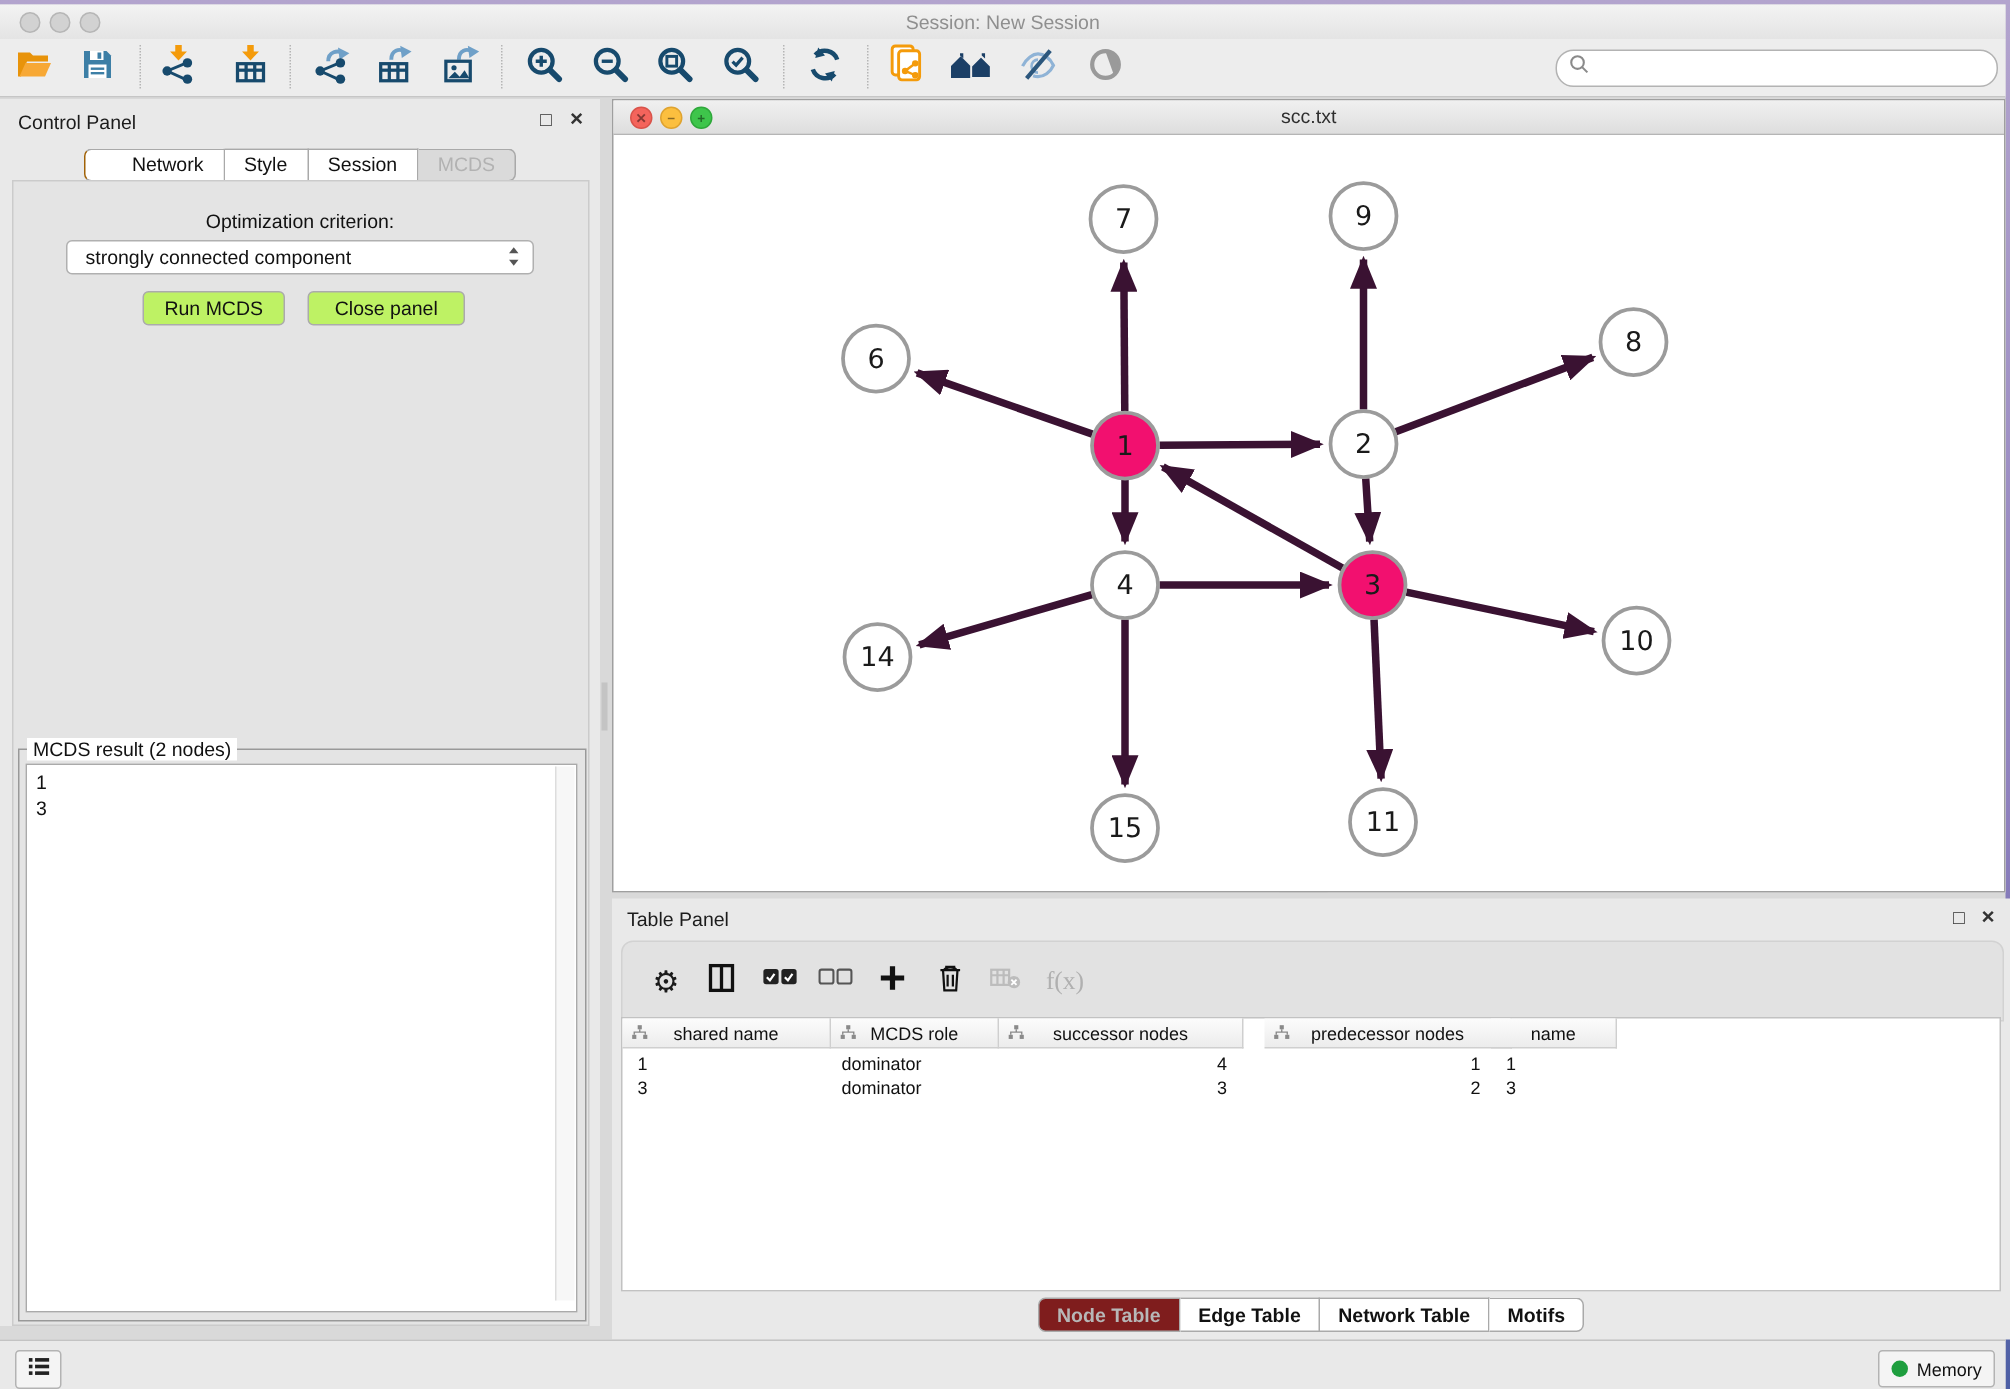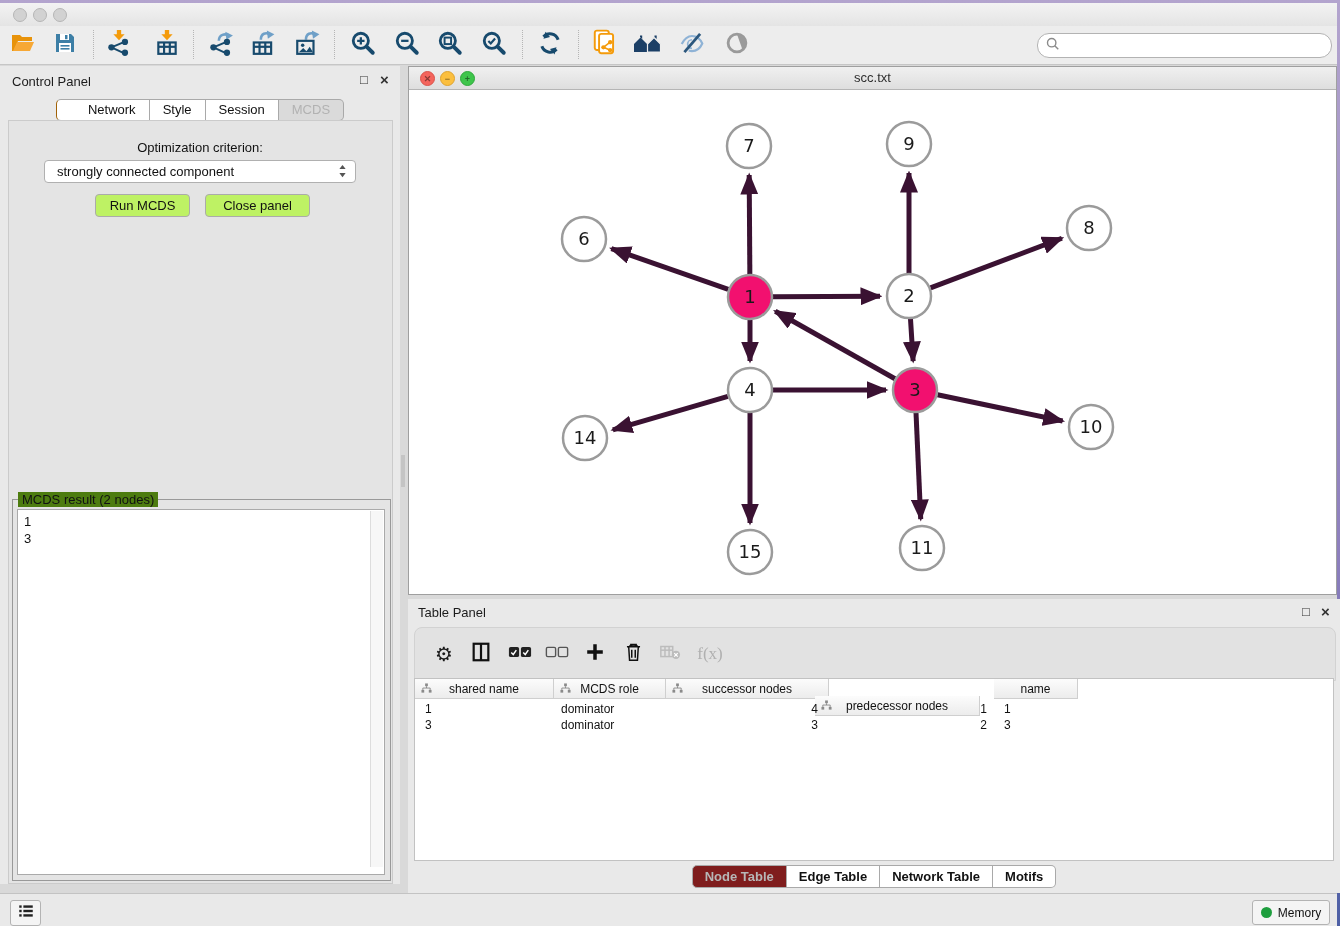--- a/index.html
+++ b/index.html
@@ -25,21 +25,21 @@
   .tabsrow{display:flex;justify-content:center;width:100%;}
   .tab{height:20px;line-height:20px;padding:0 13px;font-size:13px;color:#111;background:#fff;border:1px solid #a9a9a9;border-left:none;}
   .tab.first{border-left:1px solid #a16207;border-radius:5px 0 0 5px;padding-left:31px;}
   .tab.last{border-radius:0 5px 5px 0;}
   .tab.active{background:#dadada;color:#b2b2b2;}
   .cbody{left:8px;top:54px;width:383px;height:762px;background:#e4e4e4;border:1px solid #cbcbcb;}
   .optlabel{width:100%;text-align:center;font-size:13px;color:#111;}
   .select{background:#fff;border:1px solid #b0b0b0;border-radius:4px;font-size:13px;color:#111;display:flex;align-items:center;padding-left:12px;}
   .btn{background:#bef264;border:1px solid #ababab;border-radius:4px;font-size:13px;color:#111;display:flex;align-items:center;justify-content:center;}
   .groupbox{border:1px solid #999;}
-  .grouplabel{background:#4d7c0f;padding:0 4px;font-size:13px;color:#111;}
+  .grouplabel{background:#ffffff;padding:0 4px;font-size:13px;color:#111;}
   .resultarea{background:#fff;border:1px solid #aaa;font-size:13px;color:#111;line-height:17px;padding:3px 6px;}
   .vscroll{background:#f7f7f7;border-left:1px solid #ddd;}
   
   .netwin{left:408px;top:63px;width:927px;height:527px;background:#fff;border:1px solid #9f9f9f;}
   .nettitle{left:0;top:0;width:100%;height:22px;background:linear-gradient(#f0f0f0,#dedede);border-bottom:1px solid #b5b5b5;}
   .light{width:13px;height:13px;border-radius:50%;top:4px;display:flex;align-items:center;justify-content:center;font-size:9px;font-weight:bold;color:rgba(0,0,0,0.45);}
   .netname{left:0;width:100%;top:3px;text-align:center;font-size:13px;color:#2e2e2e;}
   
   .tpanel{left:408px;top:596px;width:932px;height:294px;background:#e9e9e9;}
   .ttoolbar{left:6px;top:28px;width:920px;height:52px;background:#e2e2e2;border:1px solid #d2d2d2;border-radius:8px 8px 0 0;}
@@ -61,20 +61,21 @@
 </style>
 </head>
 <body>
 
 <div class="abs app">
 
   <div class="abs titlebar">
     <div class="abs tl-gray" style="left:13px;"></div>
     <div class="abs tl-gray" style="left:33px;"></div>
     <div class="abs tl-gray" style="left:53px;"></div>
+    <div class="abs wtitle">Session: New Session</div>
   </div>
 
   <div class="abs toolbar">
     <div class="abs tbtn" style="left:5px;">
       <span><svg width="26" height="24" viewBox="0 0 24 24">
             <path d="M1 4h8l2 2h10v4H7l-4 10H1z" fill="#E8930A"></path>
             <path d="M6 11h17l-4 9H2z" fill="#F7A835"></path>
           </svg></span>
     </div>
     <div class="abs tbtn" style="left:47px;">
@@ -402,21 +403,21 @@
       </div>
       <div class="abs th" style="left:251px;width:162px;">
         <span class="abs hicon" style="left:6px;top:4px;"><svg width="11" height="11" viewBox="0 0 12 12">
               <rect x="4.5" y="0.5" width="3" height="3" fill="#8a8a8a"></rect>
               <rect x="0.5" y="7.5" width="3" height="3" fill="#8a8a8a"></rect>
               <rect x="8.5" y="7.5" width="3" height="3" fill="#8a8a8a"></rect>
               <path d="M6 3.5v2M2 7.5V5.5h8v2" stroke="#8a8a8a" fill="none"></path>
             </svg></span>
         <span>successor nodes</span>
       </div>
-      <div class="abs th" style="left:400px;width:164px;margin-top:17px;">
+      <div class="abs th" style="left:428px;width:164px;">
         <span class="abs hicon" style="left:6px;top:4px;"><svg width="11" height="11" viewBox="0 0 12 12">
               <rect x="4.5" y="0.5" width="3" height="3" fill="#8a8a8a"></rect>
               <rect x="0.5" y="7.5" width="3" height="3" fill="#8a8a8a"></rect>
               <rect x="8.5" y="7.5" width="3" height="3" fill="#8a8a8a"></rect>
               <path d="M6 3.5v2M2 7.5V5.5h8v2" stroke="#8a8a8a" fill="none"></path>
             </svg></span>
         <span>predecessor nodes</span>
       </div>
       <div class="abs th" style="left:579px;width:83px;">
         <span>name</span>

